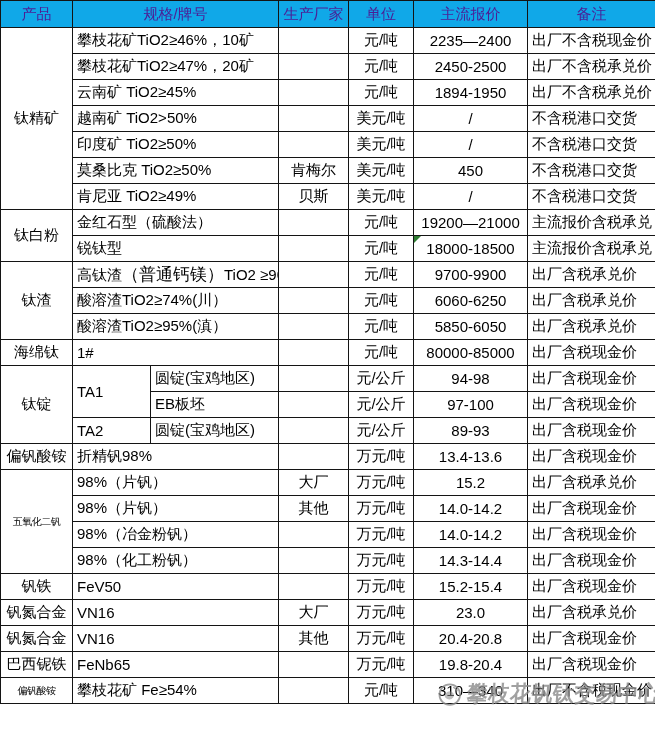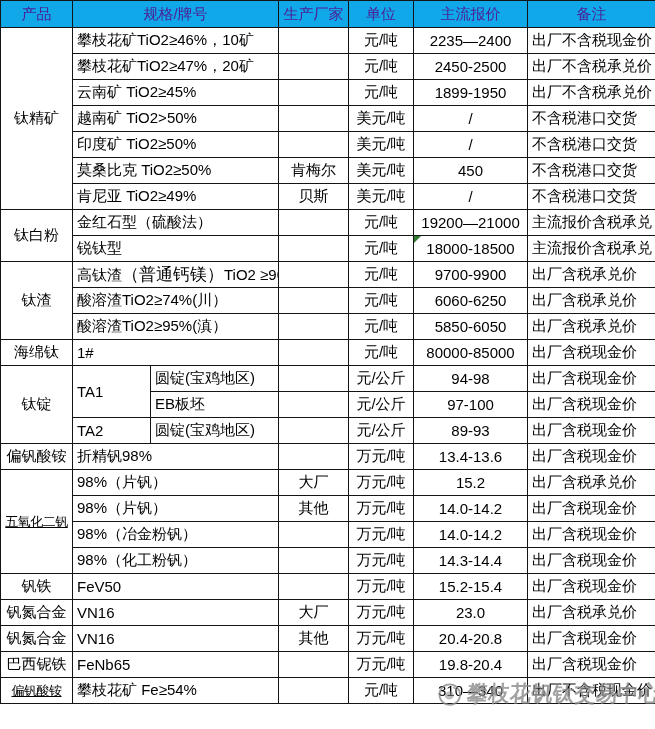--- a/index.html
+++ b/index.html
@@ -17,21 +17,21 @@
     padding:0 2px;
     font-size:15px;color:#000;
   }
   th{
     background:#10A8E8;color:#4c1d95;font-weight:normal;
     height:26px;text-align:center;
   }
   tr.r{height:26px;}
   td.c{text-align:center;}
   td.l{text-align:left;padding-left:4px;}
-  td.s13{font-size:13px;letter-spacing:-0.5px;text-decoration:underline;}
+  td.s13{font-size:10px;letter-spacing:-0.5px;}
   td.price{position:relative;text-align:center;}
   .flag{
     position:absolute;top:0;left:0;width:0;height:0;
     border-top:7px solid #2e7d32;border-right:7px solid transparent;
   }
   .small-inline{font-size:17px;}
   #watermark{
     position:absolute;left:436px;top:670px;width:224px;height:48px;
     display:flex;align-items:center;gap:3px;
     pointer-events:none;opacity:0.8;
@@ -78,21 +78,21 @@
       <td class="l" colspan="2">攀枝花矿TiO2≥47%，20矿</td>
       <td class="c"></td>
       <td class="c">元/吨</td>
       <td class="price">2450-2500</td>
       <td class="l">出厂不含税承兑价</td>
     </tr>
     <tr class="r">
       <td class="l" colspan="2">云南矿 TiO2≥45%</td>
       <td class="c"></td>
       <td class="c">元/吨</td>
-      <td class="price">1899-1950</td>
+      <td class="price">1894-1950</td>
       <td class="l">出厂不含税承兑价</td>
     </tr>
     <tr class="r">
       <td class="l" colspan="2">越南矿 TiO2&gt;50%</td>
       <td class="c"></td>
       <td class="c">美元/吨</td>
       <td class="price">/</td>
       <td class="l">不含税港口交货</td>
     </tr>
     <tr class="r">

